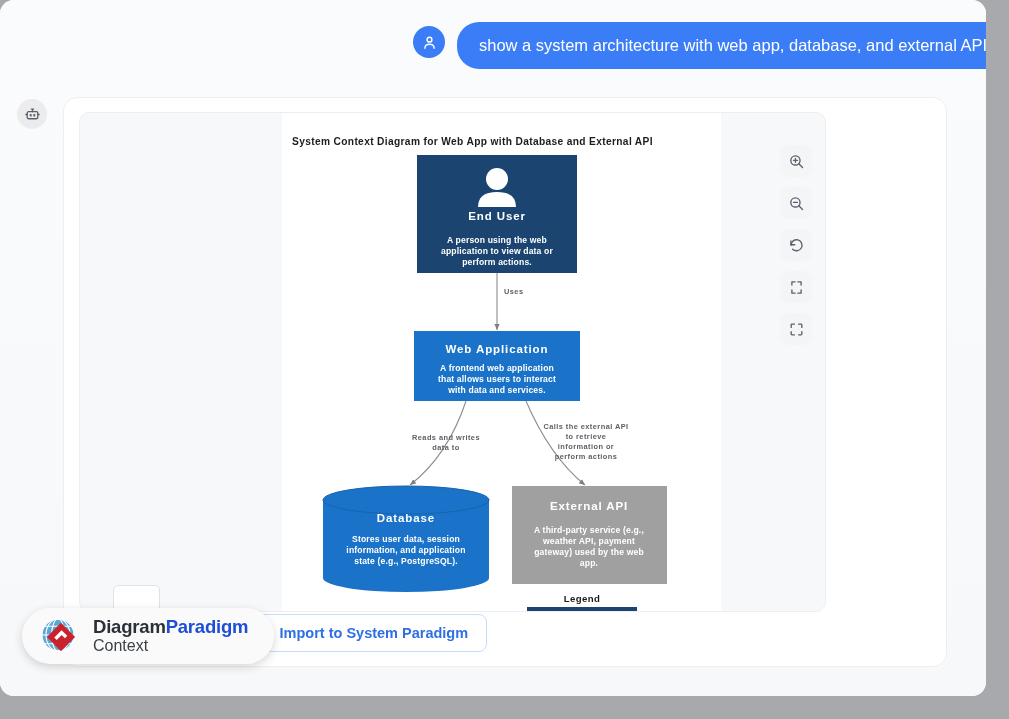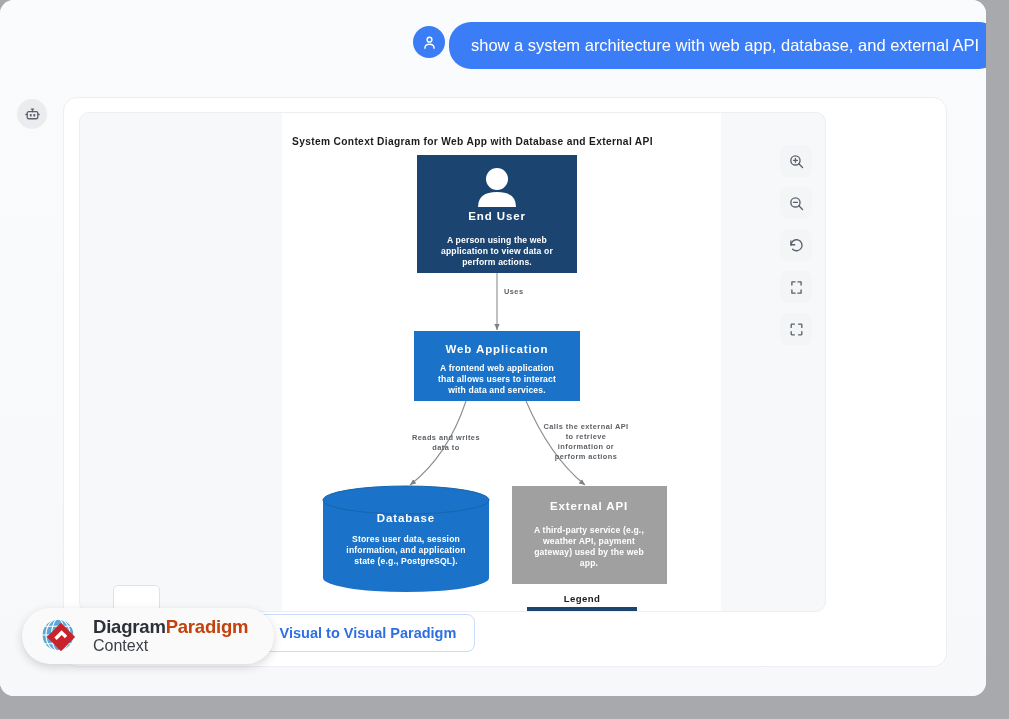--- a/index.html
+++ b/index.html
@@ -20,21 +20,21 @@
     overflow: hidden;
   }
   .window-inner {
     position: absolute; inset: 0;
     background: linear-gradient(#fafbfc, #f7f8fa);
   }
 
   
   .chat-row {
     position: absolute; left: 413px; top: 22px;
-    display: flex; align-items: flex-start; gap: 4px;
+    display: flex; align-items: flex-start; gap: 12px;
   }
   .avatar {
     width: 32px; height: 32px; border-radius: 50%;
     background: #3b7df6; flex: 0 0 32px;
     display: flex; align-items: center; justify-content: center;
     margin-top: 4px;
   }
   .bubble {
     background: #3b7df6; color: #fff;
     border-radius: 22px;
@@ -120,21 +120,21 @@
   .vp-pill {
     position: absolute; left: 22px; top: 608px;
     height: 56px; padding: 0 26px 0 14px;
     background: #fafafa;
     border-radius: 28px;
     box-shadow: 0 3px 10px rgba(0,0,0,.16);
     display: flex; align-items: center; gap: 9px;
   }
   .vp-text { line-height: 1.0; }
   .vp-l1 { font-size: 18.5px; font-weight: bold; color: #2c3038; letter-spacing: -.2px; }
-  .vp-l1 .hl { color: #c2410c; }
+  .vp-l1 .hl { color: #1d4ed8; }
   .vp-l2 { font-size: 16px; color: #3b4049; margin-top: 2px; }
 
   
   .d-title { font: bold 10.2px "Liberation Sans", sans-serif; fill: #1c1c1c; letter-spacing: .35px; }
   .n-title { font: bold 11.5px "Liberation Sans", sans-serif; letter-spacing: .9px; }
   .n-desc  { font: bold 8.6px "Liberation Sans", sans-serif; letter-spacing: .15px; }
   .e-label { font: bold 7.4px "Liberation Sans", sans-serif; fill: #5d6166; letter-spacing: .45px; }
   .lg-label{ font: bold 9.6px "Liberation Sans", sans-serif; fill: #1c1c1c; letter-spacing: .4px; }
 </style>
 </head>
@@ -282,21 +282,21 @@
             <path d="M4.5 17.5v1.6a1.4 1.4 0 0 0 1.4 1.4h12.2a1.4 1.4 0 0 0 1.4-1.4v-1.6"></path>
           </svg>
           <span>Export SVG</span>
         </div>
         <div class="btn">
           <svg width="16" height="16" viewBox="0 0 24 24" fill="none" stroke="#2f6fe4" stroke-width="2" stroke-linecap="round" stroke-linejoin="round">
             <path d="M13.5 4.2h6.3v6.3"></path>
             <path d="M19.3 4.7 11 13"></path>
             <path d="M17 14v4.6a1.4 1.4 0 0 1-1.4 1.4H5.6a1.4 1.4 0 0 1-1.4-1.4V8.4A1.4 1.4 0 0 1 5.6 7h4.6"></path>
           </svg>
-          <span>Visual to Visual Paradigm</span>
+          <span>Import to System Paradigm</span>
         </div>
       </div>
     </div>
 
     <div class="vp-pill">
       <svg width="48" height="48" viewBox="0 0 48 48">
         <circle cx="22" cy="23" r="16" fill="#5aa8d6"></circle>
         <g fill="none" stroke="#ffffff" stroke-width="1.1">
           <circle cx="22" cy="23" r="16"></circle>
           <ellipse cx="22" cy="23" rx="6.4" ry="16"></ellipse>

